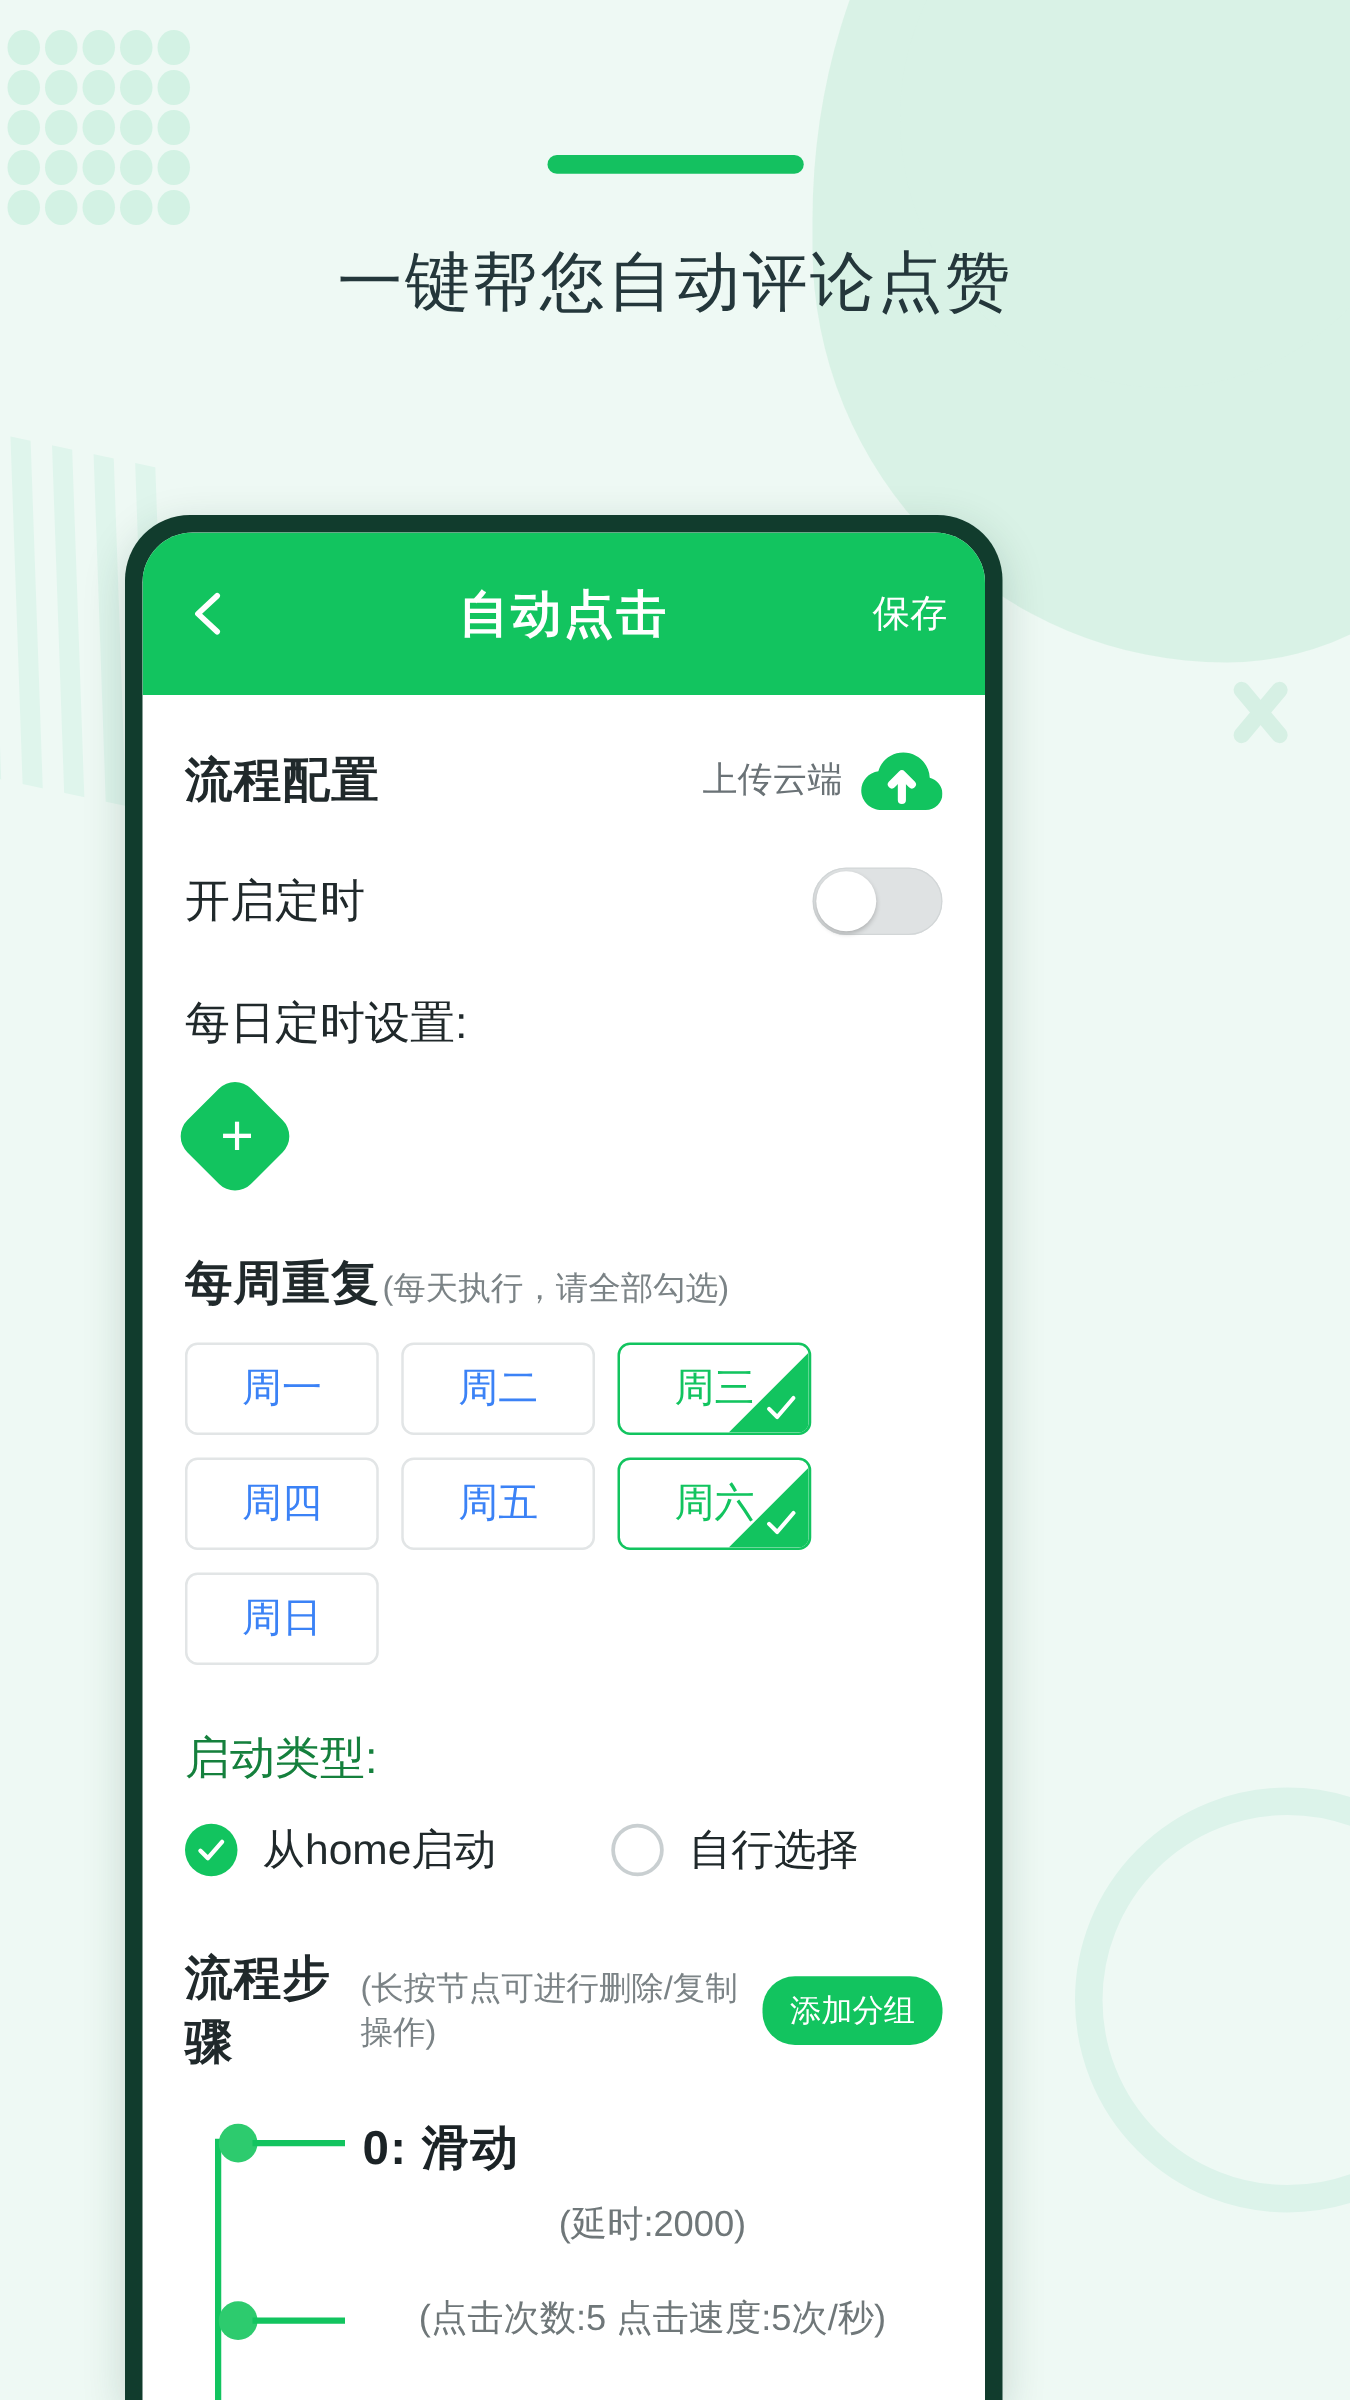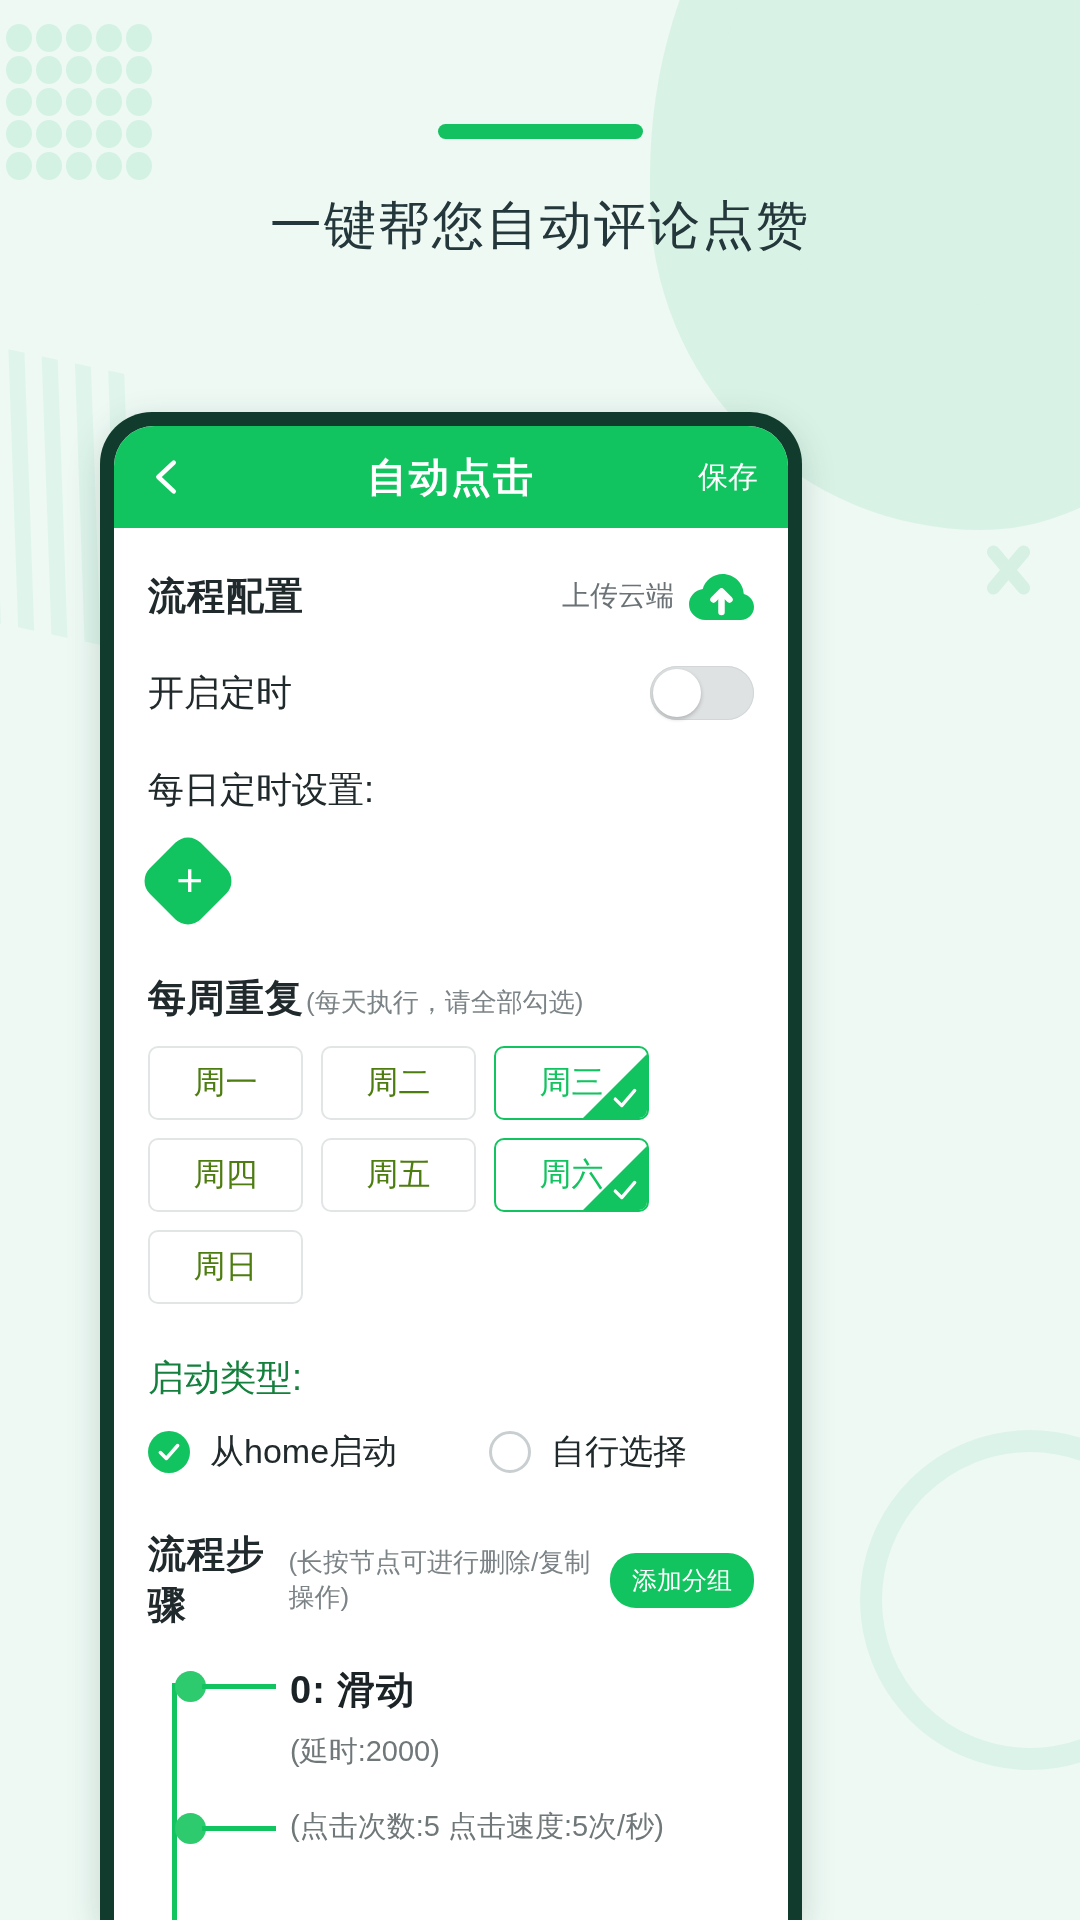--- a/index.html
+++ b/index.html
@@ -112,21 +112,21 @@
   .screen {
     width:100%; height:100%;
     background:#ffffff;
     border-radius:40px 40px 0 0;
     overflow:hidden;
     position:relative;
   }
 
   
   .appbar {
-    height:102px;
+    height:130px;
     background:#12c45f;
     display:flex; align-items:center;
     padding:12px 30px;
     position:relative;
   }
   .back-icon { width:46px; height:46px; display:block; }
   .appbar-title {
     position:absolute; left:0; right:0;
     text-align:center;
     font-size:40px; font-weight:700; color:#fff;
@@ -185,21 +185,21 @@
 
   .weekly-head { margin-top:56px; display:flex; align-items:baseline; }
   .weekly-head .hint { font-size:26px; color:#7b8386; margin-left:2px; }
 
   .chips { margin-top:22px; display:flex; flex-wrap:wrap; gap:18px 18px; }
   .chip {
     width:155px; height:74px;
     border:2px solid #e2e5e6;
     border-radius:10px;
     display:flex; align-items:center; justify-content:center;
-    font-size:32px; color:#4d7c0f;
+    font-size:32px; color:#3b82f6;
     background:#fff;
     position:relative;
     overflow:hidden;
   }
   .chip.on { border-color:#12c45f; color:#12c45f; }
   .chip .corner {
     position:absolute; right:0; bottom:0;
     width:0; height:0;
     border-left:64px solid transparent;
     border-bottom:64px solid #12c45f;
@@ -242,21 +242,21 @@
     position:absolute; left:11px; top:6px;
     width:31px; height:31px; border-radius:50%;
     background:#2dcb6e;
   }
   .arm {
     position:absolute; left:38px; top:19px;
     width:74px; height:5px;
     background:#12c45f;
   }
   .step-title { font-size:38px; font-weight:700; color:#1b2326; letter-spacing:1px; }
-  .step-sub { margin-top:16px; font-size:29px; color:#6f7779; }
+  .step-sub { margin-top:16px; font-size:29px; color:#6f7779;text-align:center; }
 </style>
 </head>
 <body>
 
 <div class="bg-layer">
   <div class="deco-blob"></div>
   <div class="deco-blob2"></div>
   <div class="deco-dots">
     <i></i>
       <i></i>

